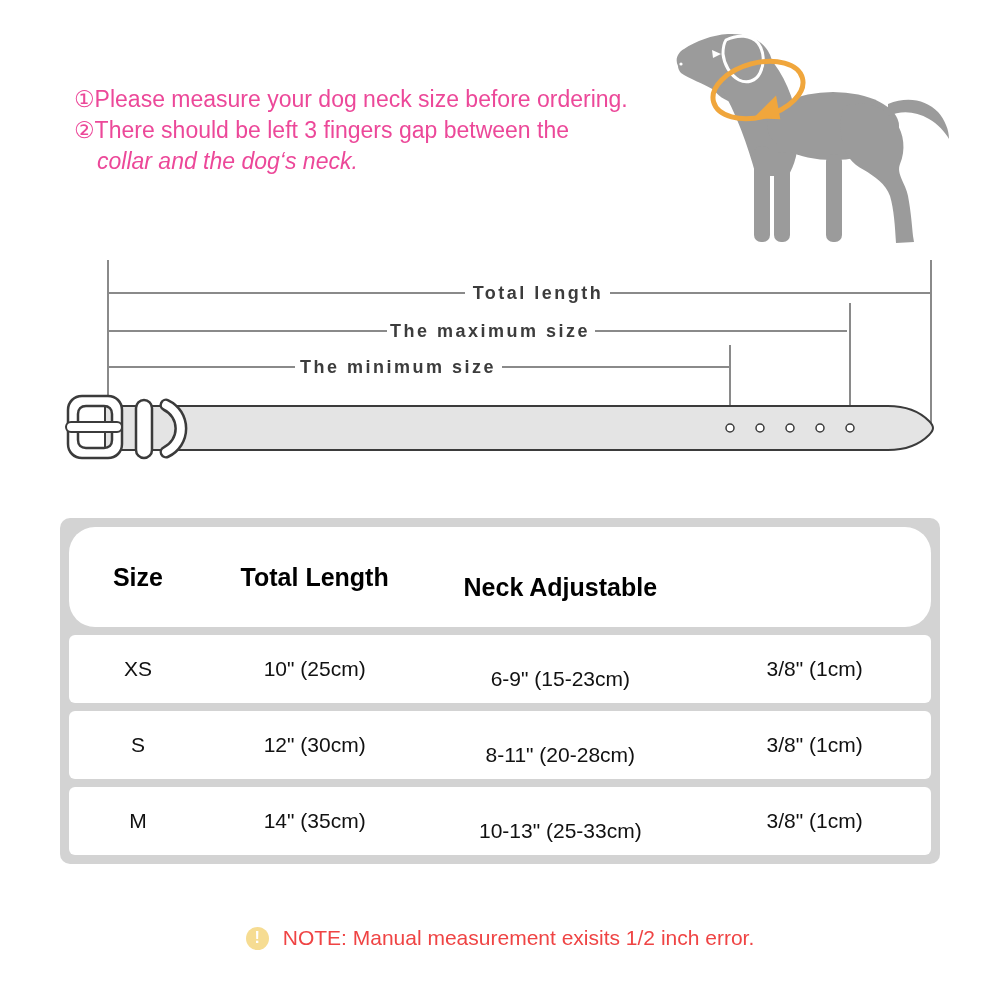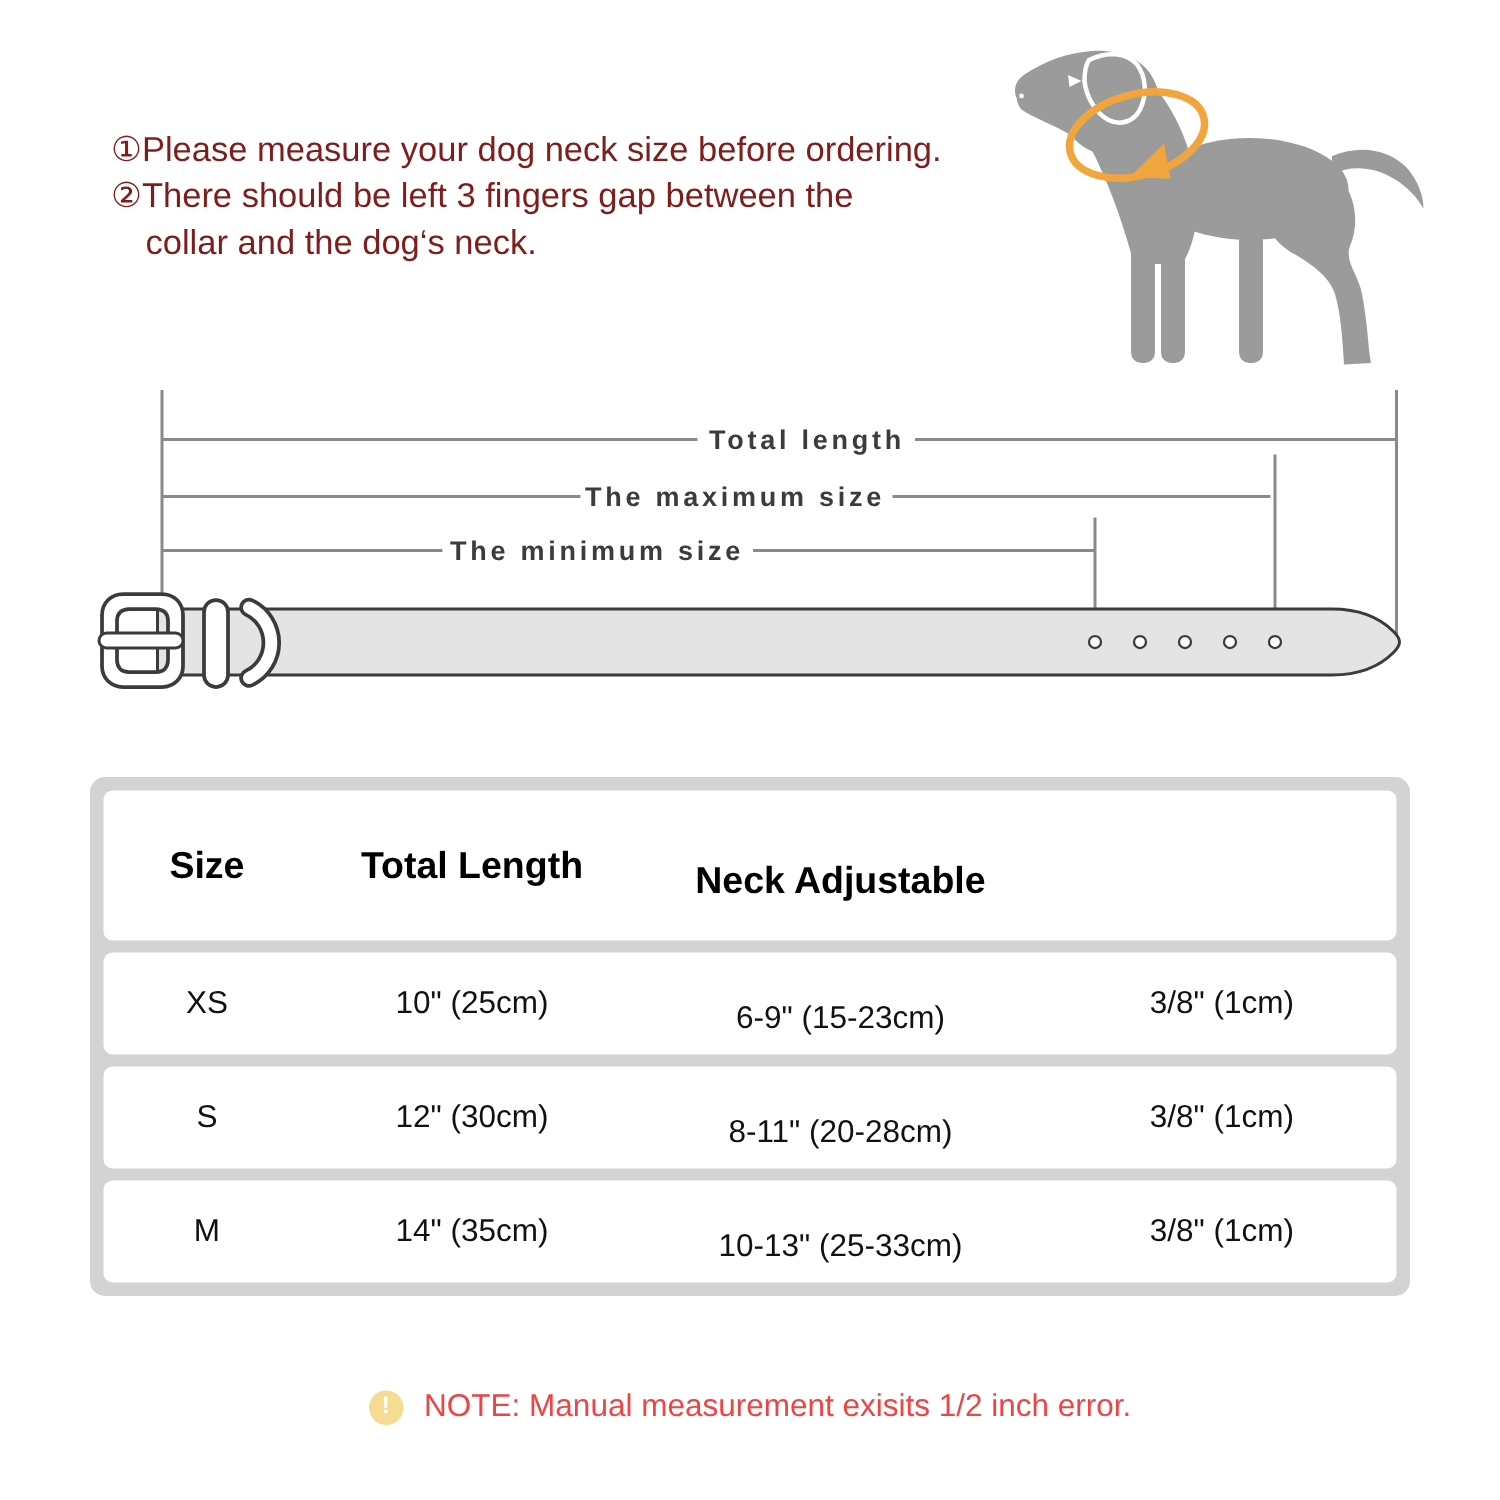--- a/index.html
+++ b/index.html
@@ -1,31 +1,31 @@
 <!DOCTYPE html>
 <html><head>
 <meta charset="utf-8">
 <style>
   html,body{margin:0;padding:0;background:#fff;}
   .canvas{
     position:relative;width:1000px;height:1000px;background:#ffffff;
     font-family:"Liberation Sans","DejaVu Sans",sans-serif;color:#1a1a1a;overflow:hidden;
   }
   
-  .instructions{position:absolute;left:74px;top:84px;width:620px;font-size:23px;line-height:31px;color:#7f1d1d;}
-  .instructions .indent{padding-left:23px;}
+  .instructions{position:absolute;left:74px;top:84px;width:620px;font-size:23px;line-height:31px;color:#ec4899;}
+  .instructions .indent{padding-left:23px;font-style:italic;}
   
   .dog-wrap{position:absolute;left:668px;top:26px;width:300px;height:222px;}
   
   .collar-wrap{position:absolute;left:50px;top:255px;width:900px;height:215px;}
   .collar-wrap text{font-family:"Liberation Sans","DejaVu Sans",sans-serif;font-size:18px;font-weight:bold;letter-spacing:2.5px;fill:#3c3c3c;}
   
   .size-table{position:absolute;left:60px;top:518px;width:880px;background:#d3d3d3;border-radius:10px;padding:9px;box-sizing:border-box;}
   .trow{background:#ffffff;border-radius:6px;display:flex;align-items:center;}
-  .trow.header{height:100px;font-size:25px;font-weight:bold;color:#000;}
+  .trow.header{height:100px;font-size:25px;font-weight:bold;color:#000;border-radius:26px;}
   .trow.body{height:68px;margin-top:8px;font-size:21px;color:#111;}
   .cell{text-align:center;}
   .c0{width:16%;} .c1{width:25%;} .c2{width:32%;margin-top:20px;} .c3{width:27%;}
   
   .note{position:absolute;left:0;right:0;top:926px;display:flex;justify-content:center;align-items:center;gap:14px;}
   .note-icon{width:23px;height:23px;border-radius:50%;background:#f6dc92;color:#ffffff;
     font-size:16px;font-weight:bold;display:flex;align-items:center;justify-content:center;flex:0 0 auto;}
   .note-text{font-size:21px;color:#ef4444;}
 </style>
 </head>

